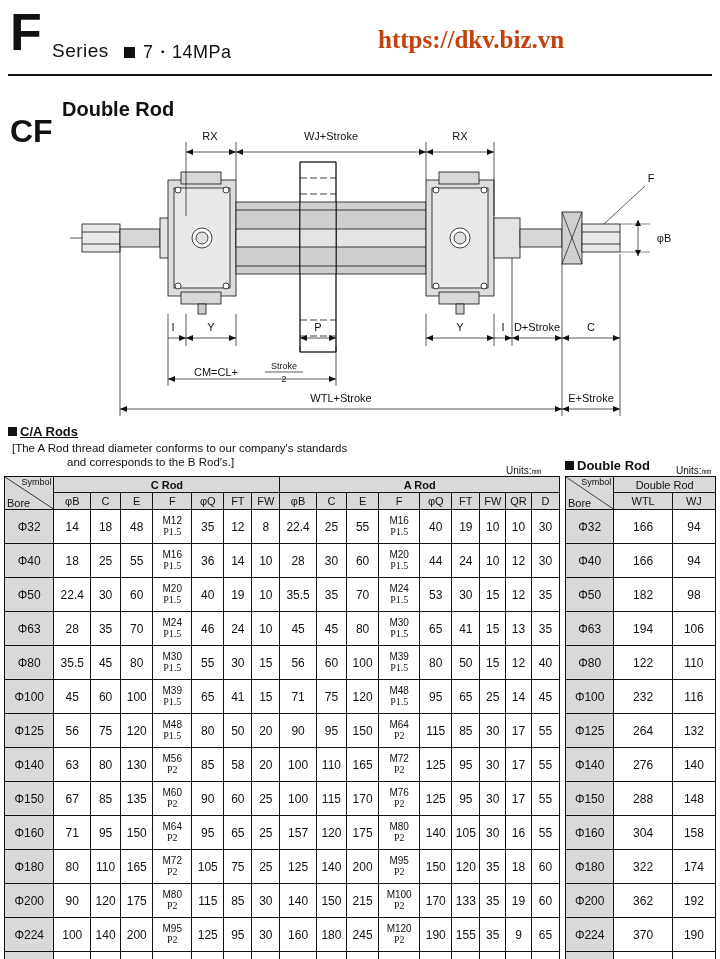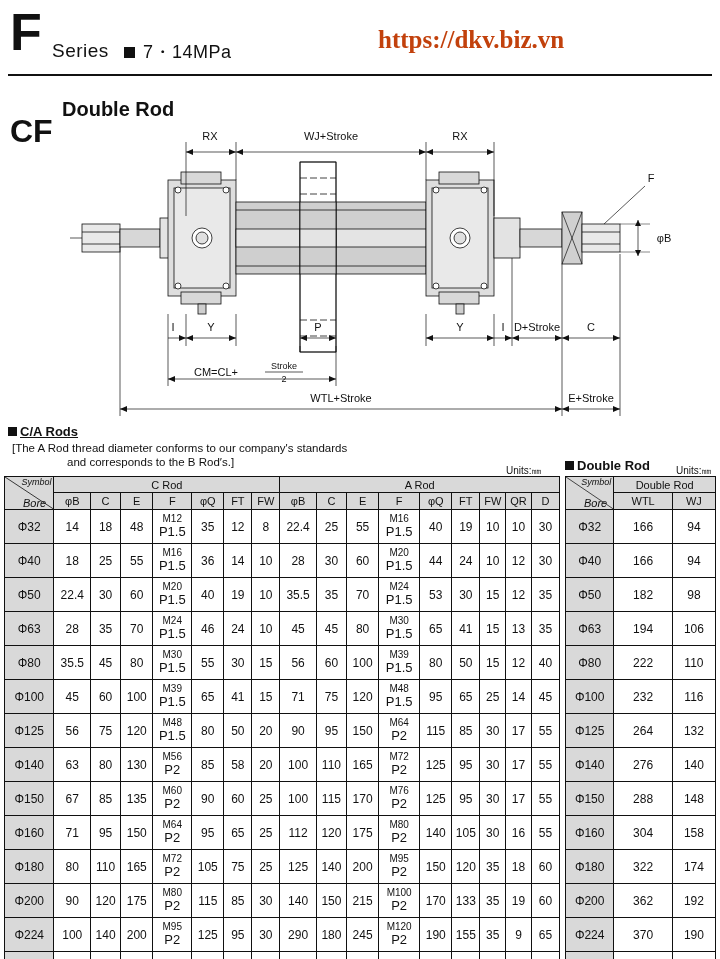--- a/index.html
+++ b/index.html
@@ -61,35 +61,35 @@
   .units-right { position: absolute; left: 676px; top: 464px; font-size: 10px; }
 
   
   table { border-collapse: collapse; }
   .maintbl {
     position: absolute; left: 4px; top: 476px;
     width: 556px;
     font-size: 11px;
   }
   .maintbl td, .maintbl th { border: 1px solid #111; text-align: center; vertical-align: middle; }
-  .maintbl .grp { height: 16px; font-size: 11px; font-weight: normal; background: #d9d9d9; }
+  .maintbl .grp { height: 16px; font-size: 11px; font-weight: bold; background: #d9d9d9; }
   .maintbl .sub { height: 17px; font-size: 11px; font-weight: normal; background: #d9d9d9; }
   .maintbl td.bore { background: #d9d9d9; font-size: 12px; }
   .maintbl tbody td { height: 34px; font-size: 12px; }
   .maintbl td.thread { font-size: 10px; line-height: 1.05; }
-  .maintbl td.thread .p { font-size: 13px; display: block; }
+  .maintbl td.thread .p { font-size: 10px; display: block; font-family: Liberation Serif, serif; }
   .sym-cell {
     position: relative; background: #d9d9d9; padding: 4px;
-    width: 46px; height: 23px; font-style: italic;
+    width: 46px; height: 23px;
   }
   .sym-cell .diag {
     position: absolute; left: 0; top: 0; width: 100%; height: 100%;
   }
   .sym-cell .sym { position: absolute; right: 2px; top: 0px; font-size: 9px; }
-  .sym-cell .bore { position: absolute; left: 18px; bottom: 0px; font-size: 11px; }
+  .sym-cell .bore { position: absolute; left: 2px; bottom: 0px; font-size: 11px; }
 
   .drtbl {
     position: absolute; left: 565px; top: 476px;
     width: 151px;
     font-size: 11px;
   }
   .drtbl td, .drtbl th { border: 1px solid #111; text-align: center; vertical-align: middle; }
   .drtbl .grp { height: 16px; background: #d9d9d9; font-weight: normal; font-size: 11px; }
   .drtbl .sub { height: 17px; background: #d9d9d9; font-weight: normal; font-size: 11px; }
   .drtbl tbody td { height: 34px; font-size: 12px; }
@@ -510,21 +510,21 @@
         </tr>
         <tr>
           <td class="bore">Φ160</td>
           <td>71</td>
           <td>95</td>
           <td>150</td>
           <td class="thread"><span>M64</span><span class="p">P2</span></td>
           <td>95</td>
           <td>65</td>
           <td>25</td>
-          <td>112</td>
+          <td>157</td>
           <td>120</td>
           <td>175</td>
           <td class="thread"><span>M80</span><span class="p">P2</span></td>
           <td>140</td>
           <td>105</td>
           <td>30</td>
           <td>16</td>
           <td>55</td>
         </tr>
         <tr>
@@ -567,21 +567,21 @@
         </tr>
         <tr>
           <td class="bore">Φ224</td>
           <td>100</td>
           <td>140</td>
           <td>200</td>
           <td class="thread"><span>M95</span><span class="p">P2</span></td>
           <td>125</td>
           <td>95</td>
           <td>30</td>
-          <td>290</td>
+          <td>160</td>
           <td>180</td>
           <td>245</td>
           <td class="thread"><span>M120</span><span class="p">P2</span></td>
           <td>190</td>
           <td>155</td>
           <td>35</td>
           <td>9</td>
           <td>65</td>
         </tr>
         <tr>
@@ -639,21 +639,21 @@
           <td>182</td>
           <td>98</td>
         </tr>
         <tr>
           <td class="bore">Φ63</td>
           <td>194</td>
           <td>106</td>
         </tr>
         <tr>
           <td class="bore">Φ80</td>
-          <td>222</td>
+          <td>122</td>
           <td>110</td>
         </tr>
         <tr>
           <td class="bore">Φ100</td>
           <td>232</td>
           <td>116</td>
         </tr>
         <tr>
           <td class="bore">Φ125</td>
           <td>264</td>

